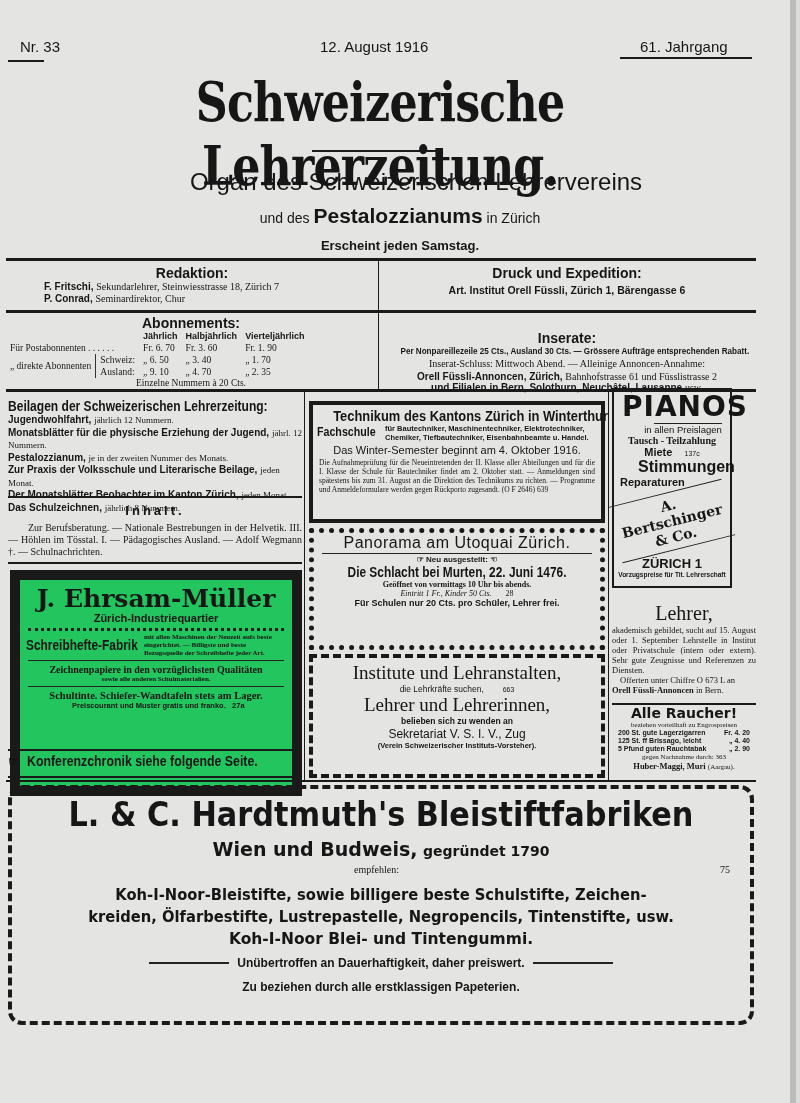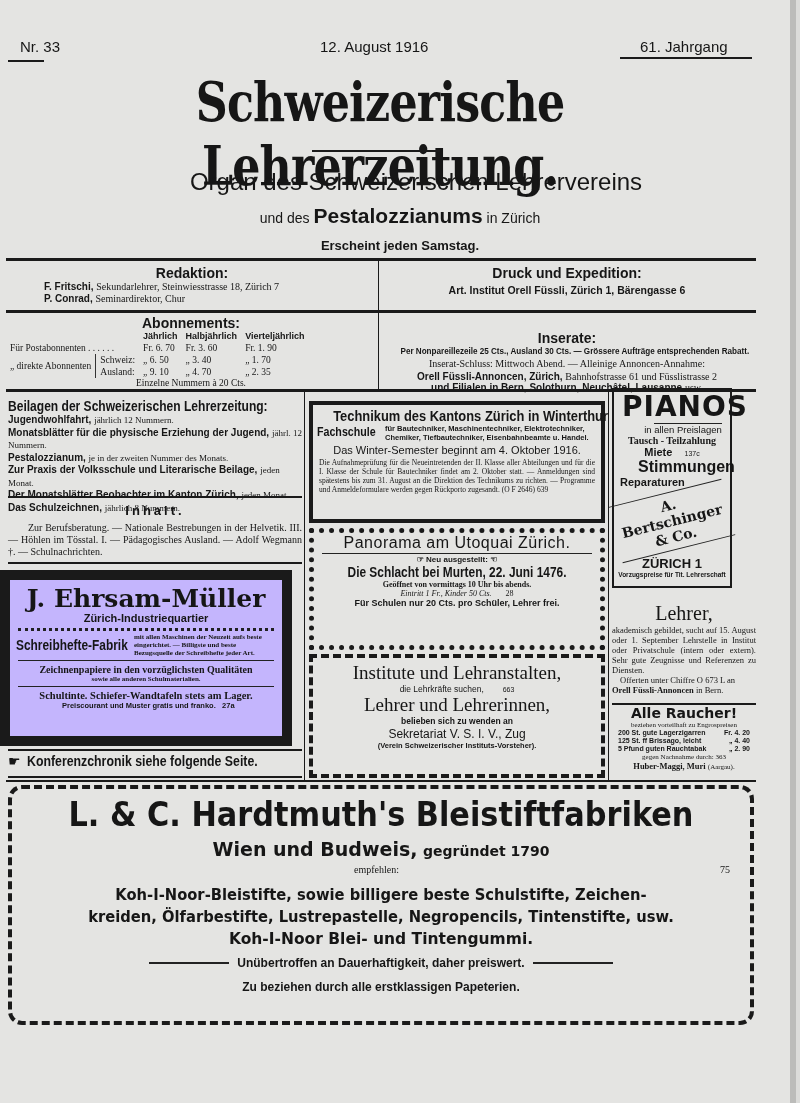--- a/index.html
+++ b/index.html
@@ -128,21 +128,21 @@
     </div>
   </div>
   <div class="rule" style="left:8px;top:496px;width:294px;height:2px;"></div>
 
   <div class="abs" style="left:8px;top:503px;width:294px;">
     <div class="c b" style="font-size:13px;letter-spacing:3px;">Inhalt.</div>
     <div class="serif" style="font-size:10px;line-height:12px;text-align:justify;text-indent:20px;margin-top:4px;">Zur Berufsberatung. — Nationale Bestrebungen in der Helvetik. III. — Höhlen im Tösstal. I. — Pädagogisches Ausland. — Adolf Wegmann †. — Schulnachrichten.</div>
   </div>
   <div class="rule" style="left:8px;top:562px;width:294px;height:2px;"></div>
 
-  <div class="framebox" style="left:0;top:570px;width:292px;height:176px;border-width:10px;background:#c4b5fd;">
+  <div class="framebox" style="left:10px;top:570px;width:292px;height:226px;border-width:10px;background:#22c55e;">
     <div class="c" style="font-family:'DejaVu Serif',serif;font-weight:bold;font-size:25px;margin-top:4px;">J. Ehrsam-Müller</div>
     <div class="c b" style="font-size:11px;margin-top:-1px;">Zürich-Industriequartier</div>
     <div style="border-top:3px dotted #222;margin:4px 8px 2px;"></div>
     <div style="display:flex;align-items:center;padding:0 6px;">
       <span class="b" style="font-size:14px;transform:scaleX(0.85);transform-origin:left;white-space:nowrap;width:118px;">Schreibhefte-Fabrik</span>
       <span class="serif b" style="font-size:7px;line-height:8px;">mit allen Maschinen der Neuzeit aufs beste eingerichtet. — Billigste und beste Bezugsquelle der Schreibhefte jeder Art.</span>
     </div>
     <div style="border-top:1px solid #222;margin:3px 8px;"></div>
     <div class="c serif b" style="font-size:10px;">Zeichnenpapiere in den vorzüglichsten Qualitäten</div>
     <div class="c serif b" style="font-size:7px;">sowie alle anderen Schulmaterialien.</div>

